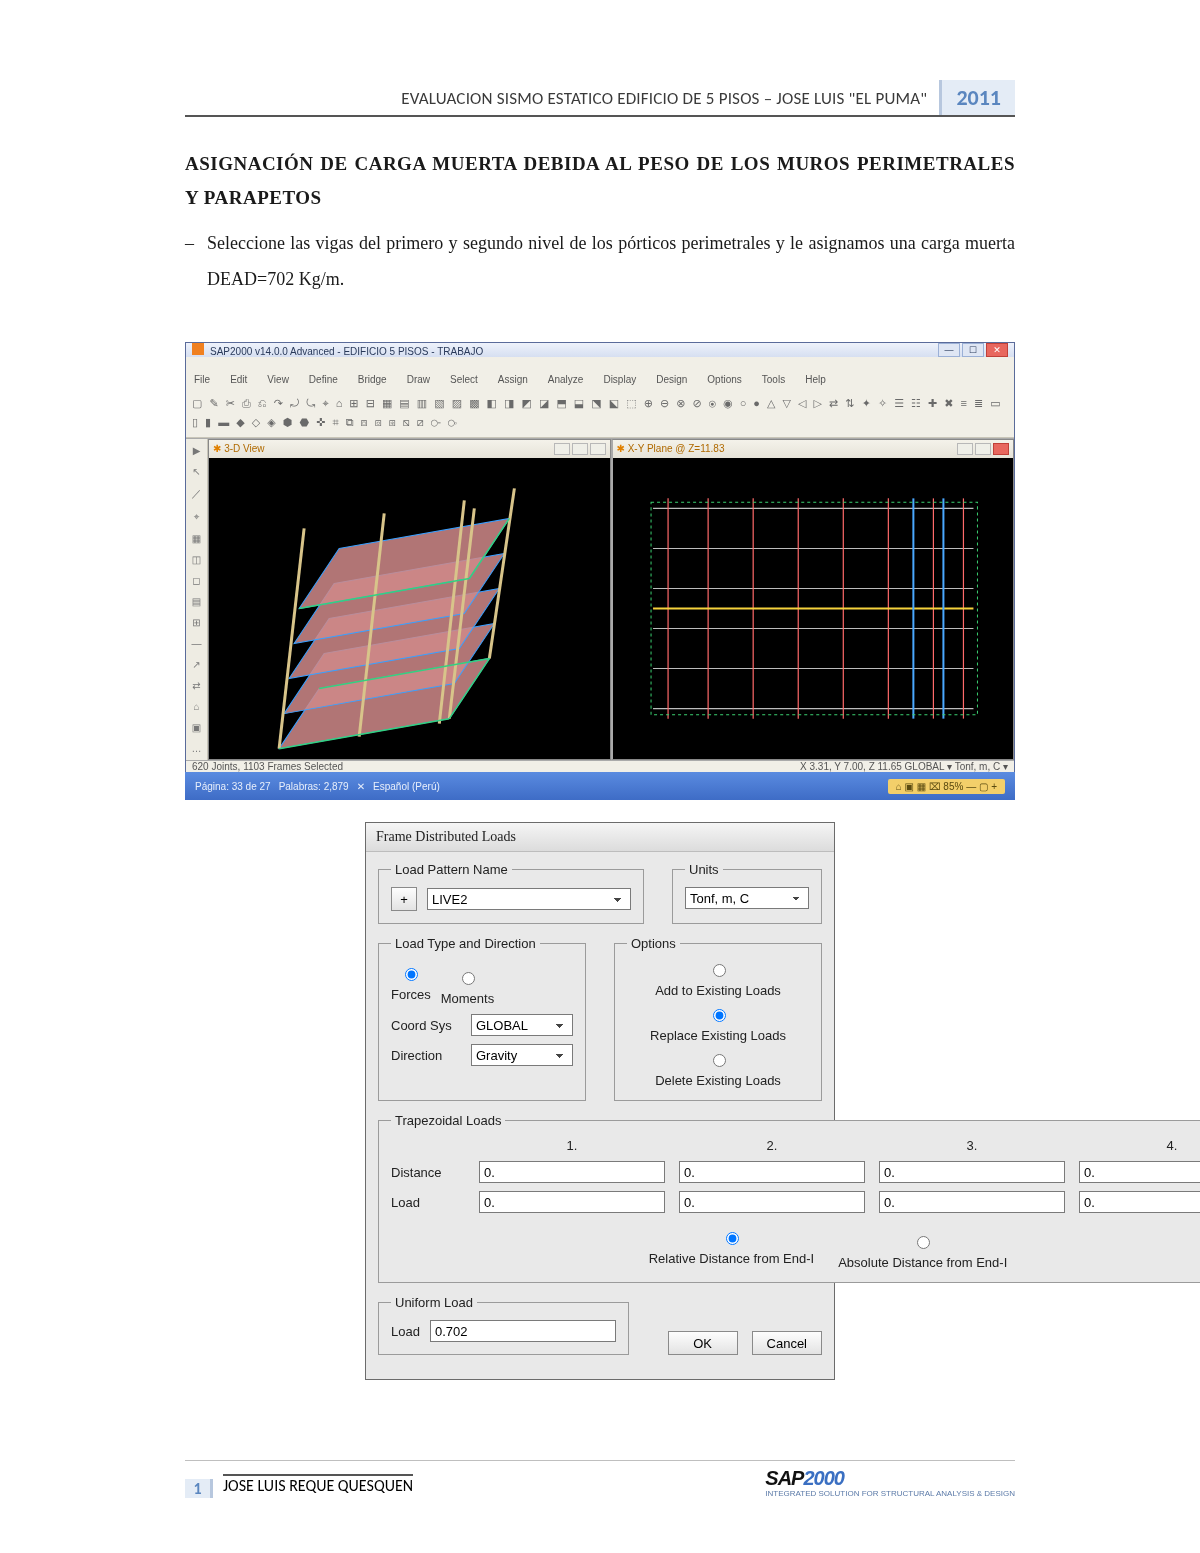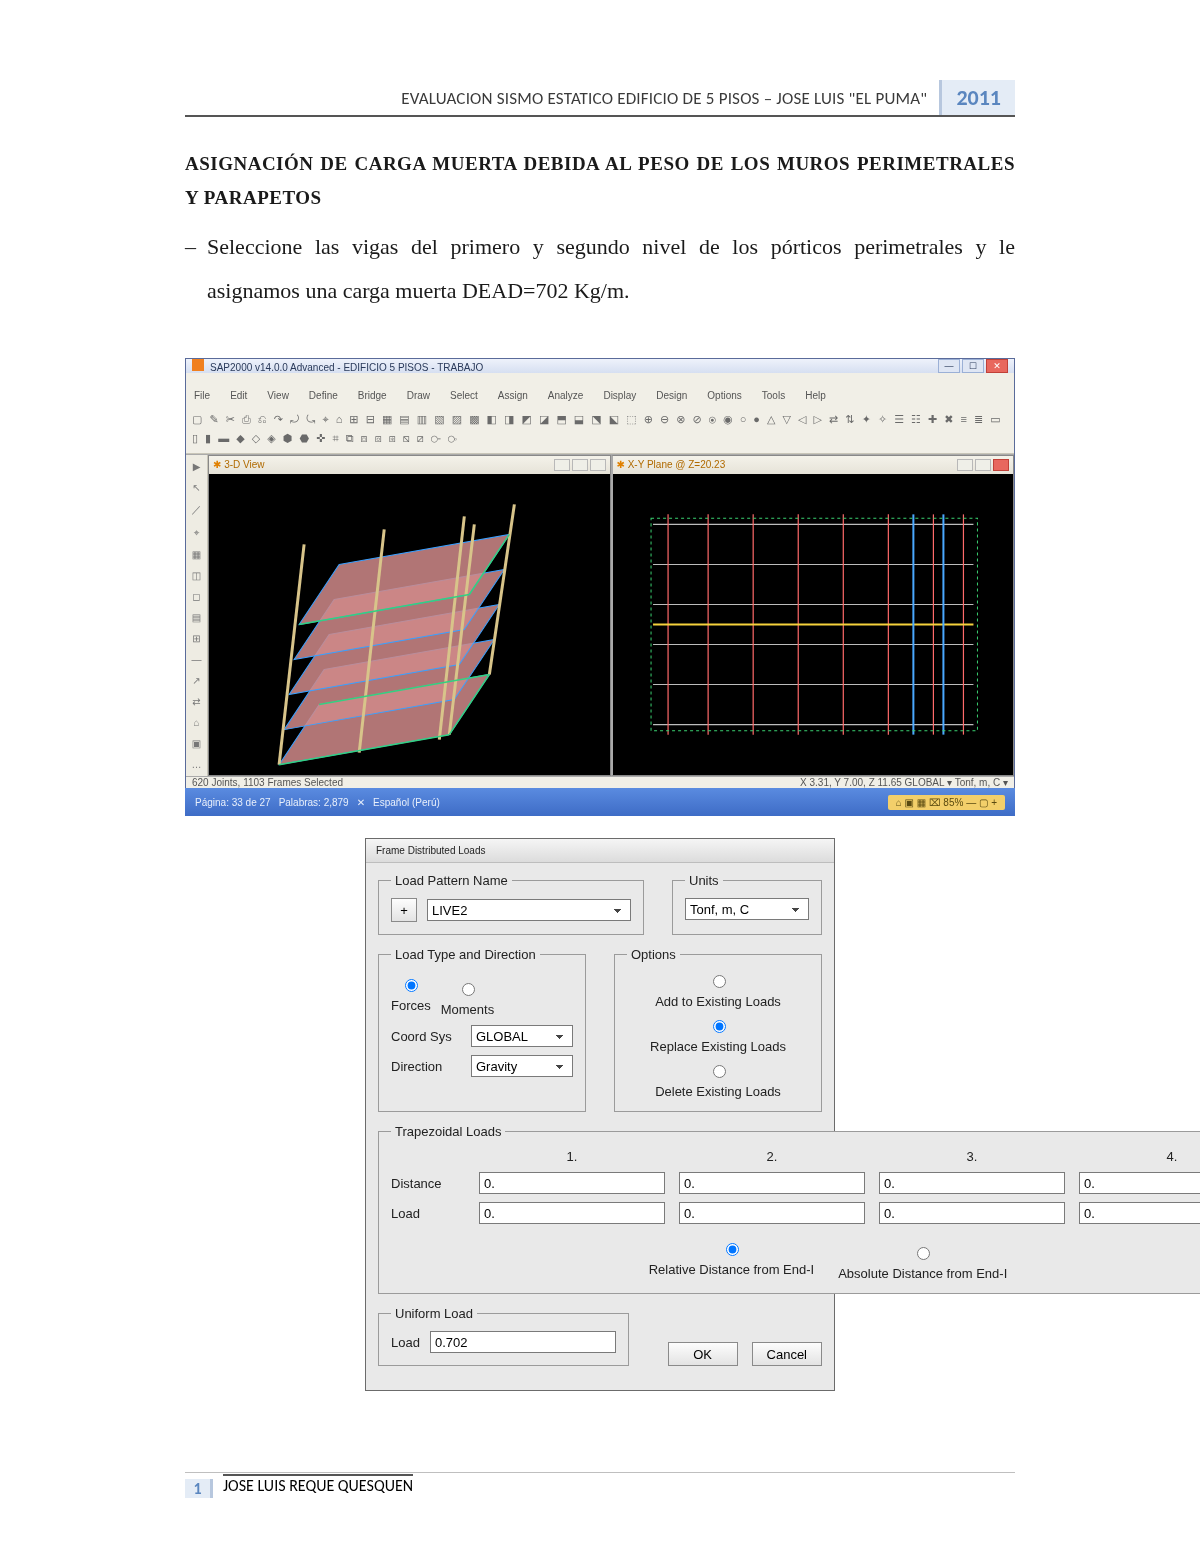--- a/index.html
+++ b/index.html
@@ -60,21 +60,21 @@
     letter-spacing: 0.5px;
     line-height: 1.8;
     margin: 10px 0 10px 0;
     text-align: justify;
   }
   ul.dash { list-style: none; padding: 0; margin: 0 0 30px 0; }
   ul.dash li {
     position: relative;
     padding-left: 22px;
     text-align: justify;
-    font-size: 22px;
+    font-size: 18px;
     line-height: 2.0;
     font-family: "Georgia", serif;
   }
   ul.dash li::before {
     content: "–";
     position: absolute;
     left: 0;
     top: 0;
   }
 
@@ -204,22 +204,23 @@
     background: var(--dialog-bg);
     border: 1px solid #6b6b6b;
     font-family: "Tahoma", "Segoe UI", sans-serif;
     font-size: 13px;
     color: #222;
     padding-bottom: 14px;
   }
   .dialog .dlg-title {
     background: linear-gradient(#f5f5f5, #dcdcdc);
     padding: 6px 10px;
-    font-size: 10px;
+    font-size: 14px;
     border-bottom: 1px solid #bdbdbd;
+    font-family: Liberation Serif, serif;
   }
   .dialog .body { padding: 10px 12px; display:flex; flex-direction:column; gap:12px; }
 
   fieldset.grp {
     border: 1px solid var(--dialog-border);
     margin: 0;
     padding: 10px 12px 12px 12px;
     background: var(--dialog-bg);
   }
   fieldset.grp > legend {
@@ -403,21 +404,21 @@
               <line x1="280" y1="200" x2="110" y2="230"></line>
               <line x1="90" y1="150" x2="260" y2="120"></line>
               <line x1="260" y1="120" x2="300" y2="60"></line>
             </g>
           </g>
         </svg>
       </div>
 
       <div class="sap-view">
         <div class="sap-view-hdr">
-          <span><span style="color:#e08000;">✱ </span><span>X-Y Plane @ Z=20.23</span></span>
+          <span><span style="color:#e08000;">✱ </span><span>X-Y Plane @ Z=11.83</span></span>
           <span class="vbtns">
             <span class="vbtn"></span>
             <span class="vbtn"></span>
             <span class="vbtn close"></span>
           </span>
         </div>
         <svg viewBox="0 0 400 300" preserveAspectRatio="xMidYMid meet">
           <rect x="0" y="0" width="400" height="300" fill="#000"></rect>
 
           <g stroke="#bcbcbc" stroke-width="1">
@@ -584,13 +585,17 @@
     </div>
 
   </div>
 </div>
 
 <div class="page-footer">
   <div style="display:flex; align-items:center;">
     <span class="pn">1</span>
     <span class="author">JOSE LUIS REQUE QUESQUEN</span>
   </div>
+  <div class="sap-logo">
+    <span>SAP</span><span class="y2k">2000</span>
+    <span class="sub">INTEGRATED SOLUTION FOR STRUCTURAL ANALYSIS &amp; DESIGN</span>
+  </div>
 </div>
 
 </body></html>

